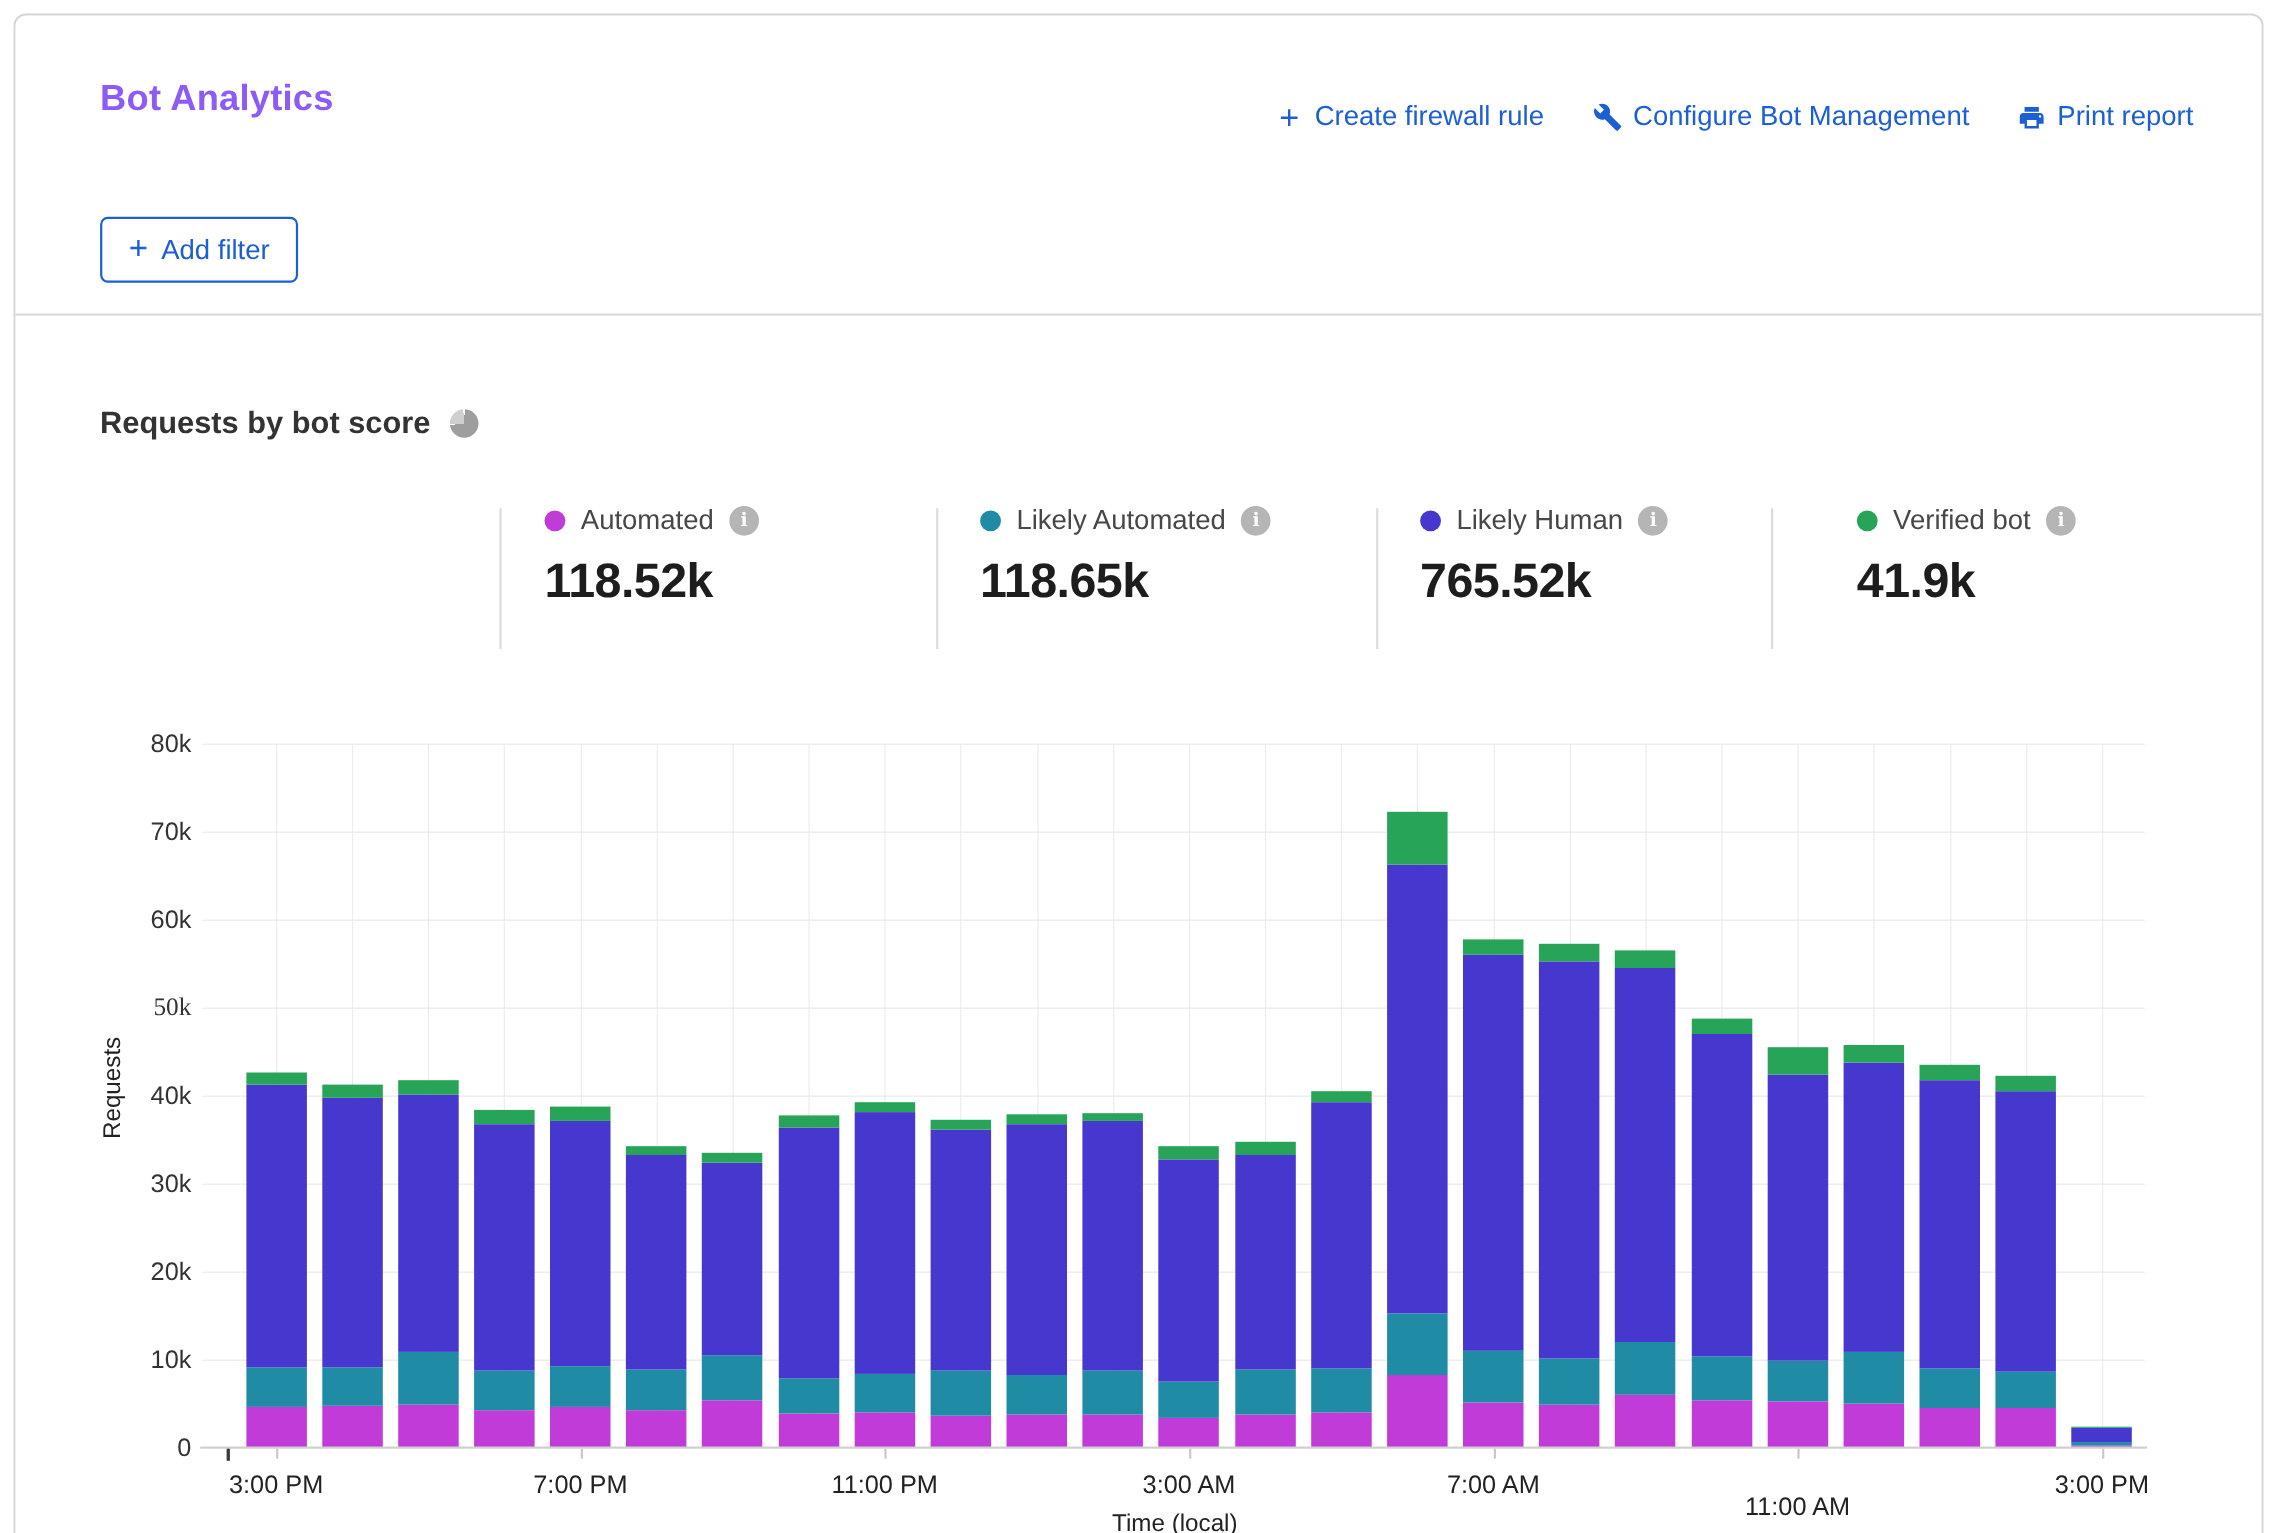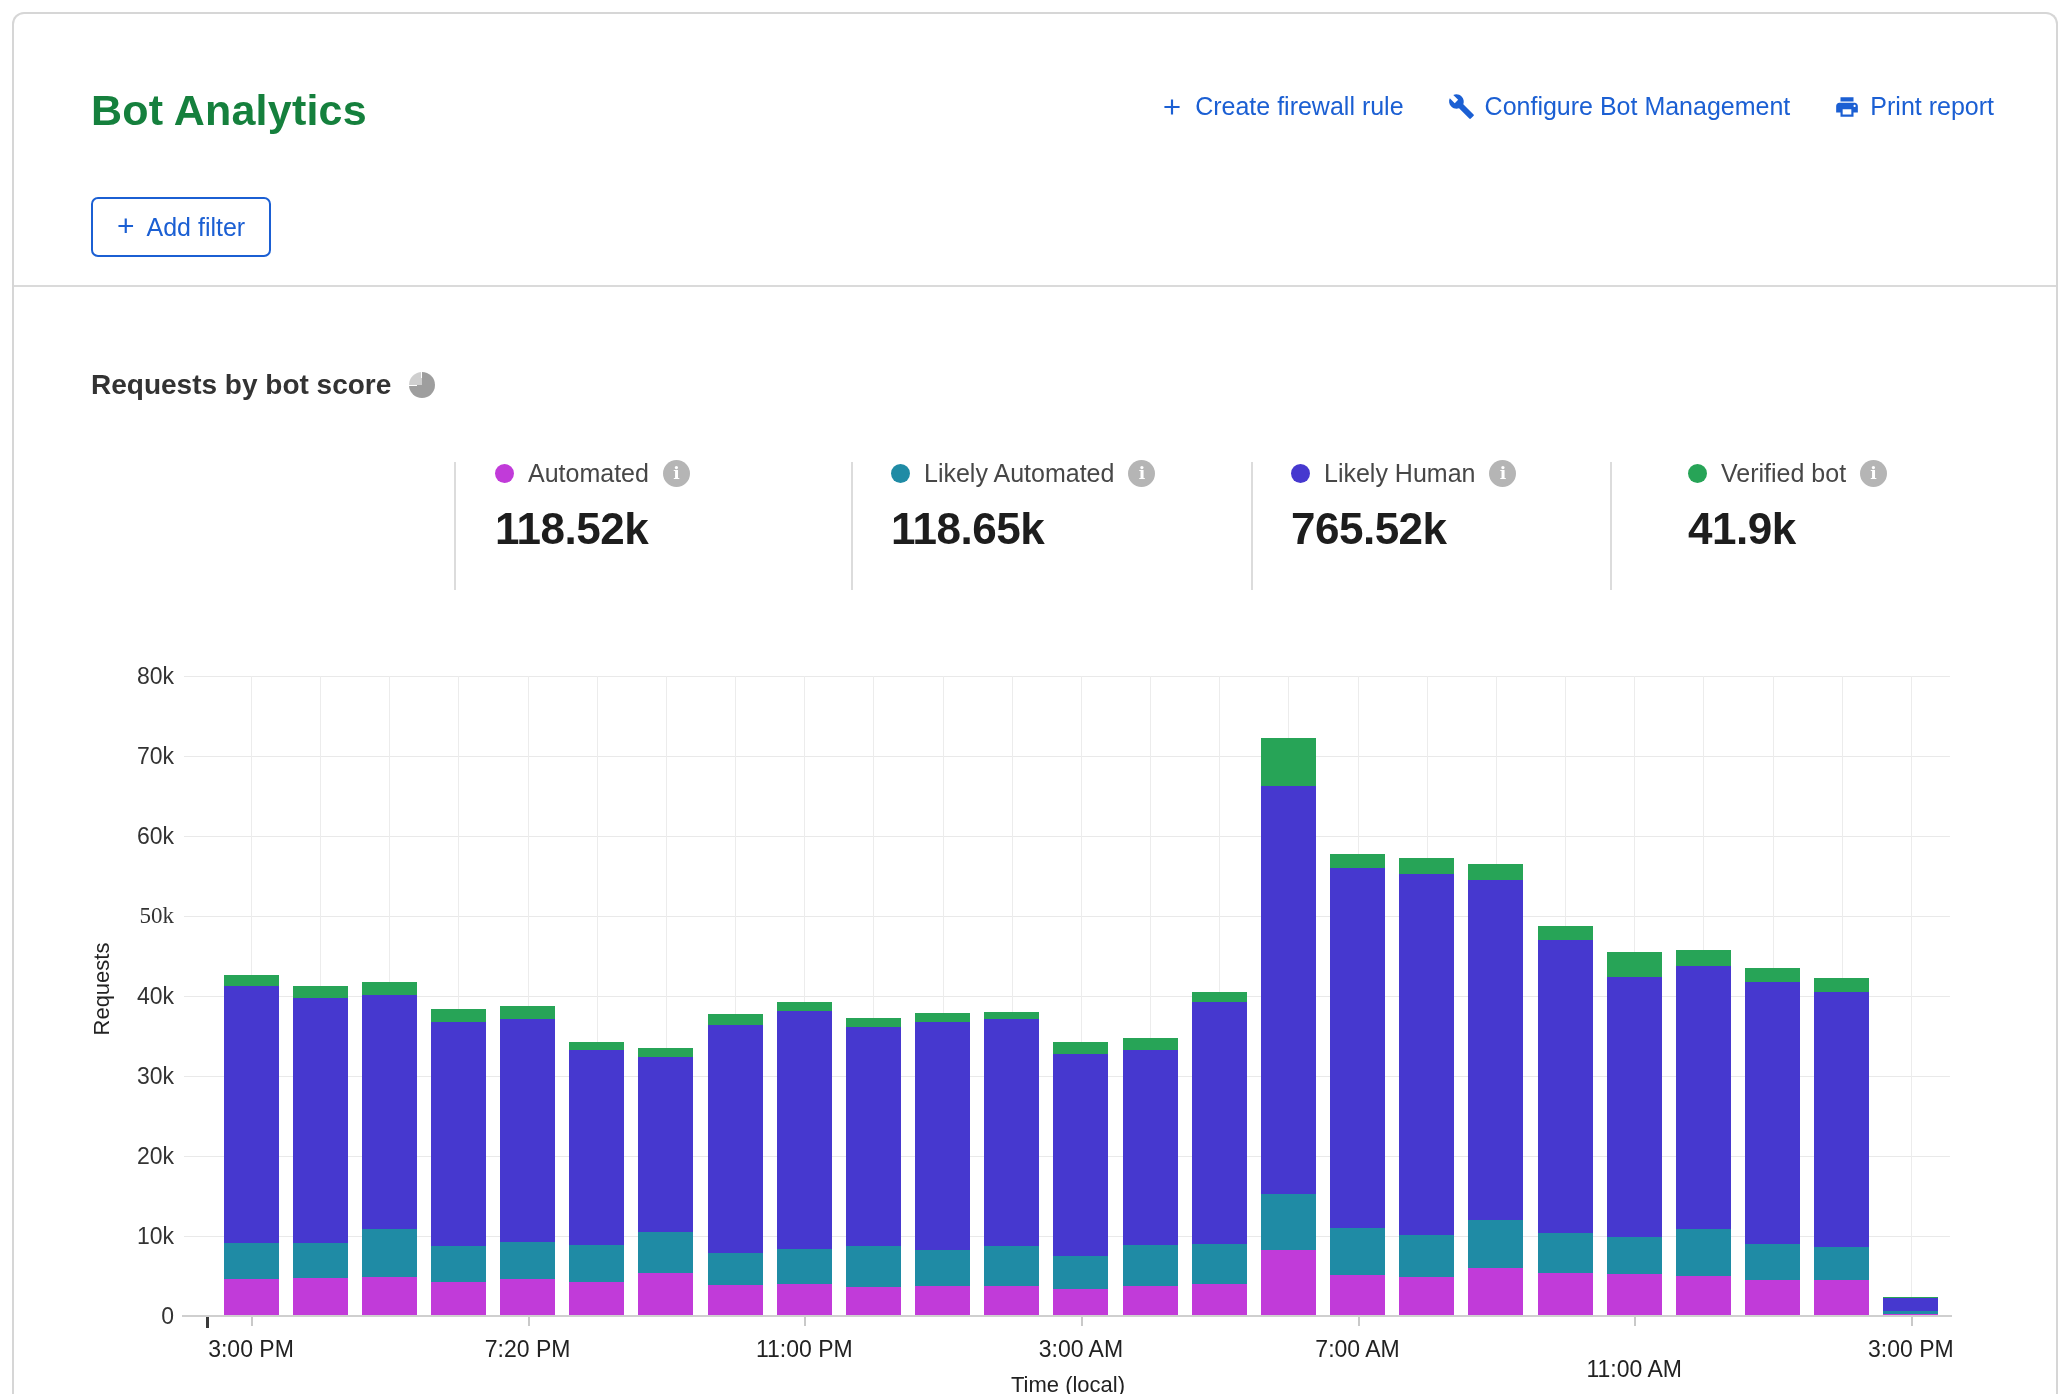--- a/index.html
+++ b/index.html
@@ -2,21 +2,21 @@
 <html><head>
 <meta charset="utf-8">
 <style>
   html,body{margin:0;padding:0;background:#fff;}
   body{width:2070px;height:1394px;position:relative;overflow:hidden;
        font-family:"Liberation Sans","DejaVu Sans",sans-serif;color:#222;}
   .card{position:absolute;left:12px;top:12px;width:2046px;height:1500px;
         background:#fff;border:2px solid #d6d6d6;border-bottom:none;
         border-radius:12px 12px 0 0;box-sizing:border-box;}
   
-  .page-title{position:absolute;left:77px;top:72px;font-size:43px;font-weight:700;color:#15803d;letter-spacing:.2px;}
+  .page-title{position:absolute;left:77px;top:56px;font-size:33px;font-weight:700;color:#8b5cf6;letter-spacing:.2px;}
   .actions{position:absolute;right:62px;top:78px;display:flex;gap:44px;align-items:center;}
   .action-link{display:flex;align-items:center;gap:10px;color:#1b5fd3;font-size:25px;cursor:pointer;}
   .action-link svg{display:block;}
   .btn-add-filter{position:absolute;left:77px;top:183px;height:60px;padding:0 24px;
         display:flex;align-items:center;gap:12px;background:#fff;border:2px solid #1b5fd3;
         border-radius:7px;color:#1b5fd3;font-size:25px;cursor:pointer;box-sizing:border-box;}
   .btn-add-filter .plus{font-size:30px;font-weight:400;line-height:1;margin-top:-3px;}
   .select{position:absolute;right:60px;top:176px;width:310px;height:66px;background:#fff;
         border:1.5px solid #8f8f8f;border-radius:9px;display:flex;align-items:center;
         padding:0 26px;box-sizing:border-box;font-size:26px;color:#2d2d2d;cursor:pointer;justify-content:space-between;}
@@ -278,21 +278,21 @@
       <div class="seg" style="left: 1800.18px; width: 55px; top: 963.6px; height: 14.4px; background: rgb(39, 164, 87);"></div>
       <div class="seg" style="left: 1869.34px; width: 55px; top: 1299.6px; height: 2.4px; background: rgb(193, 59, 217);"></div>
       <div class="seg" style="left: 1869.34px; width: 55px; top: 1297.2px; height: 2.4px; background: rgb(31, 139, 165);"></div>
       <div class="seg" style="left: 1869.34px; width: 55px; top: 1283.6px; height: 13.6px; background: rgb(70, 56, 207);"></div>
       <div class="seg" style="left: 1869.34px; width: 55px; top: 1282.8px; height: 1px; background: rgb(39, 164, 87);"></div>
       <div class="baseline"></div>
       <div class="origin-tick"></div>
       <div class="xtick" style="left: 237px;"></div>
       <div class="xlab" style="left: 237px;">3:00 PM</div>
       <div class="xtick" style="left: 513.64px;"></div>
-      <div class="xlab" style="left: 513.64px;">7:20 PM</div>
+      <div class="xlab" style="left: 513.64px;">7:00 PM</div>
       <div class="xtick" style="left: 790.28px;"></div>
       <div class="xlab" style="left: 790.28px;">11:00 PM</div>
       <div class="xtick" style="left: 1066.92px;"></div>
       <div class="xlab" style="left: 1066.92px;">3:00 AM</div>
       <div class="xtick" style="left: 1343.56px;"></div>
       <div class="xlab" style="left: 1343.56px;">7:00 AM</div>
       <div class="xtick" style="left: 1620.2px;"></div>
       <div class="xlab" style="left: 1620.2px; margin-top: 20px;">11:00 AM</div>
       <div class="xtick" style="left: 1896.84px;"></div>
       <div class="xlab" style="left: 1896.84px;">3:00 PM</div>

